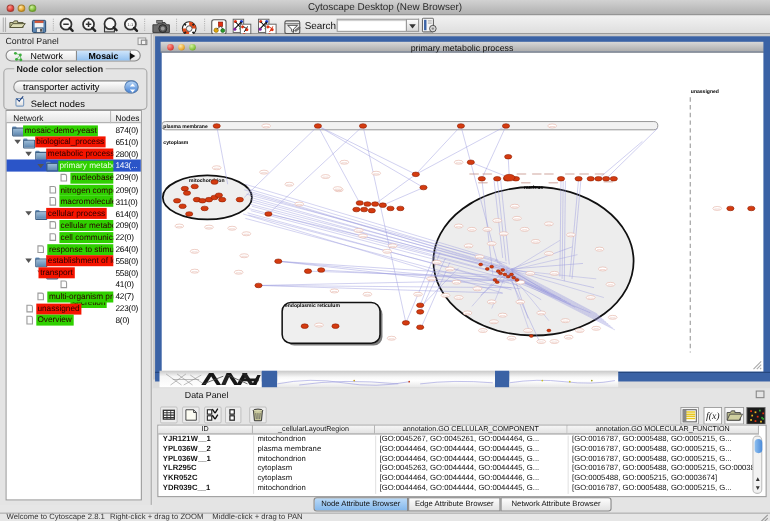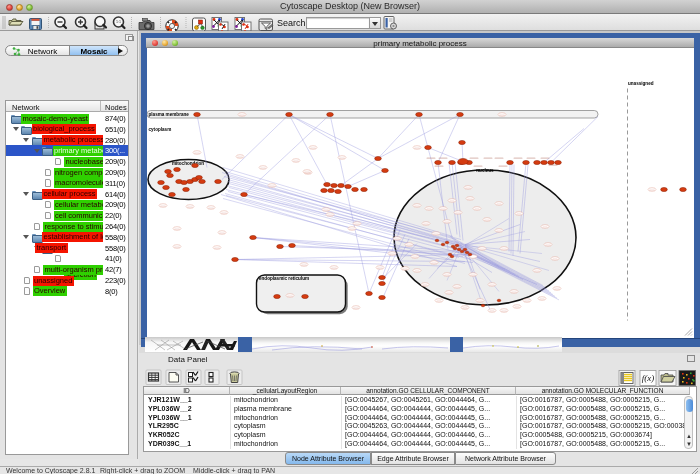--- a/index.html
+++ b/index.html
@@ -197,33 +197,46 @@
       <rect x="1" y="0.5" width="10" height="12.5" rx="1" fill="#f4f4f4" stroke="#555" stroke-width="0.9"></rect>
       <rect x="2.5" y="2" width="2.2" height="9.5" fill="#3a62a5"></rect>
       <line x1="6" y1="3" x2="9.5" y2="3" stroke="#999" stroke-width="0.8"></line>
       <line x1="6" y1="5" x2="9.5" y2="5" stroke="#999" stroke-width="0.8"></line>
       <circle cx="10.5" cy="10" r="3" fill="#d8d8d8" stroke="#444" stroke-width="0.8"></circle>
       <circle cx="10.5" cy="10" r="1.1" fill="#888"></circle>
     </svg>
   </div>
 
   <div id="cp" class="abs">
+    <div id="cp-head">Control Panel</div>
     <div id="cp-float"></div>
     <div id="tabs">
       <div id="tab-net">Network</div>
       <div id="tab-mosaic">Mosaic</div>
       <div id="tab-arrow"></div>
     </div>
     <svg class="abs" style="left:12px; top:16px;" width="9" height="9" viewBox="0 0 9 9">
       <circle cx="2" cy="1.5" r="1.3" fill="#3fae3f"></circle>
         <circle cx="6.5" cy="3" r="1.3" fill="#3fae3f"></circle>
       <circle cx="3" cy="7" r="1.3" fill="#3fae3f"></circle>
         <circle cx="7" cy="7.5" r="1.3" fill="#3fae3f"></circle>
       <path d="M2 1.5 L6.5 3 L3 7 L7 7.5 M6.5 3 L7 7.5" stroke="#3fae3f" stroke-width="0.6" fill="none"></path>
     </svg>
+    <div id="groupbox">
+      <div id="grouplbl">Node color selection</div>
+      <div id="combo">transporter activity<div id="combo-btn">
+            <svg width="13" height="12" viewBox="0 0 13 12">
+              <path d="M6.5 2 L9 4.6 L4 4.6 Z" fill="#fff"></path>
+              <path d="M6.5 10 L9 7.4 L4 7.4 Z" fill="#fff"></path>
+            </svg>
+          </div></div>
+      <div id="checkbox"></div>
+        <div id="checkmark"></div>
+      <div id="chklbl">Select nodes</div>
+    </div>
     <div id="nettable">
       <div id="nt-head">
           <span class="c1">Network</span>
           <span class="div"></span>
           <span class="c2">Nodes</span>
         </div>
       <div id="treerows">
           <div class="trow" style="top:12.0px;">
             <span class="folder" style="left:4.5px;"></span>
             <span class="lbl g" style="left:15.0px; max-width:82.0px; color:#2b0000;">mosaic-demo-yeast</span>
@@ -238,21 +251,21 @@
 <div class="trow" style="top:33.6px;">
             <span class="arrow" style="left:17.0px;"></span>
             <span class="folder" style="left:25.5px;"></span>
             <span class="lbl r" style="left:36.0px; max-width:61.0px; color:#2b0000;">metabolic process</span>
             <span class="cnt">280(0)</span>
           </div>
 <div class="trow sel" style="top:44.4px;">
             <span class="arrow" style="left:27.5px;"></span>
             <span class="folder" style="left:36.0px;"></span>
             <span class="lbl g" style="left:46.5px; max-width:50.5px; color:#e8ffe0;">primary metabo</span>
-            <span class="cnt">300(...</span>
+            <span class="cnt">143(...</span>
           </div>
 <div class="trow" style="top:55.2px;">
             <span class="file" style="left:49.0px;"></span>
             <span class="lbl g" style="left:58.0px; max-width:39.0px; color:#2b0000;">nucleobase-</span>
             <span class="cnt">209(0)</span>
           </div>
 <div class="trow" style="top:66.0px;">
             <span class="file" style="left:38.5px;"></span>
             <span class="lbl g" style="left:47.5px; max-width:49.5px; color:#2b0000;">nitrogen compo</span>
             <span class="cnt">209(0)</span>

